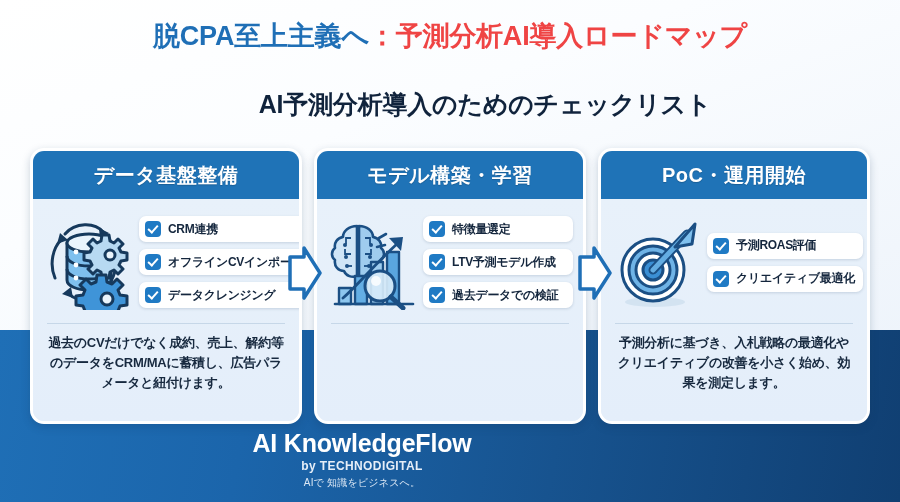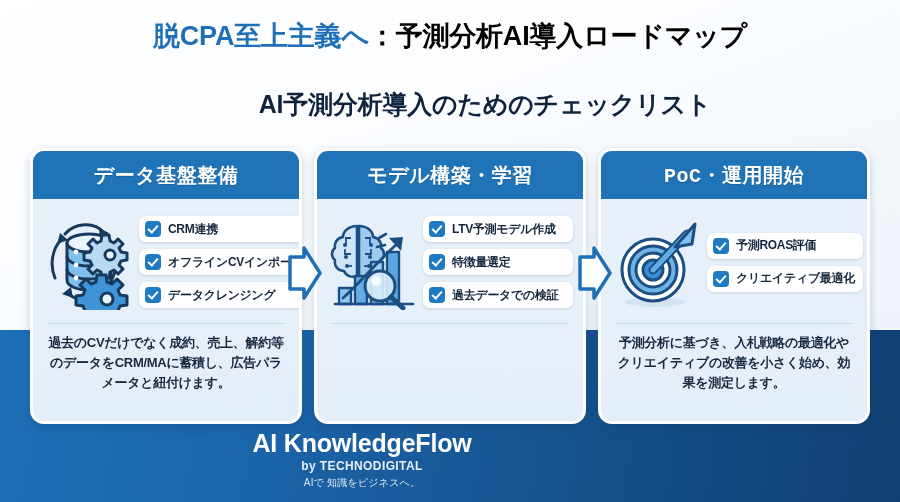--- a/index.html
+++ b/index.html
@@ -44,21 +44,21 @@
     z-index: 5;
   }
   .main-title {
     font-size: 27px;
     font-weight: bold;
     letter-spacing: -0.2px;
     line-height: 1.1;
     white-space: nowrap;
   }
   .main-title .accent { color: #1f6fb6; }
-  .main-title .dark   { color: #000000; }
+  .main-title .dark   { color: #ef4444; }
 
   .sub-title {
     position: absolute;
     left: 0; top: 88px;
     width: 900px;
     text-align: center;
     font-size: 25px;
     font-weight: bold;
     color: #10233c;
     letter-spacing: -0.2px;
@@ -96,21 +96,20 @@
     flex: 0 0 48px;
     background: #1f73b7;
     color: #ffffff;
     display: flex;
     align-items: center;
     justify-content: center;
     font-size: 20px;
     font-weight: bold;
     letter-spacing: 0.5px;
     text-shadow: 0 1px 1px rgba(0,0,0,0.18);
-    font-family: Liberation Mono, monospace;
   }
   .card-body {
     flex: 1 1 auto;
     display: flex;
     flex-direction: column;
     padding: 0;
     background: linear-gradient(180deg, #e8f1fa 0%, #e4eefa 100%);
   }
   .card-mid {
     display: flex;
@@ -349,25 +348,25 @@
               </g>
 
               <circle cx="53" cy="72" r="15" fill="#d6eaf9" fill-opacity="0.92" stroke="#1b4f84" stroke-width="3"></circle>
               <circle cx="49" cy="67" r="5" fill="#ffffff" fill-opacity="0.8" stroke="none"></circle>
               <line x1="64" y1="83" x2="76" y2="94" stroke="#1b4f84" stroke-width="5" stroke-linecap="round"></line>
             </svg>
           </div>
           <div class="checks">
             <div class="check-chip">
               <span class="cbox"></span>
+              <span class="chip-label">特徴量選定</span>
+            </div>
+            <div class="check-chip">
+              <span class="cbox"></span>
               <span class="chip-label">LTV予測モデル作成</span>
-            </div>
-            <div class="check-chip">
-              <span class="cbox"></span>
-              <span class="chip-label">特徴量選定</span>
             </div>
             <div class="check-chip">
               <span class="cbox"></span>
               <span class="chip-label">過去データでの検証</span>
             </div>
           </div>
         </div>
         <div class="divider"></div>
       </div>
     </div>

